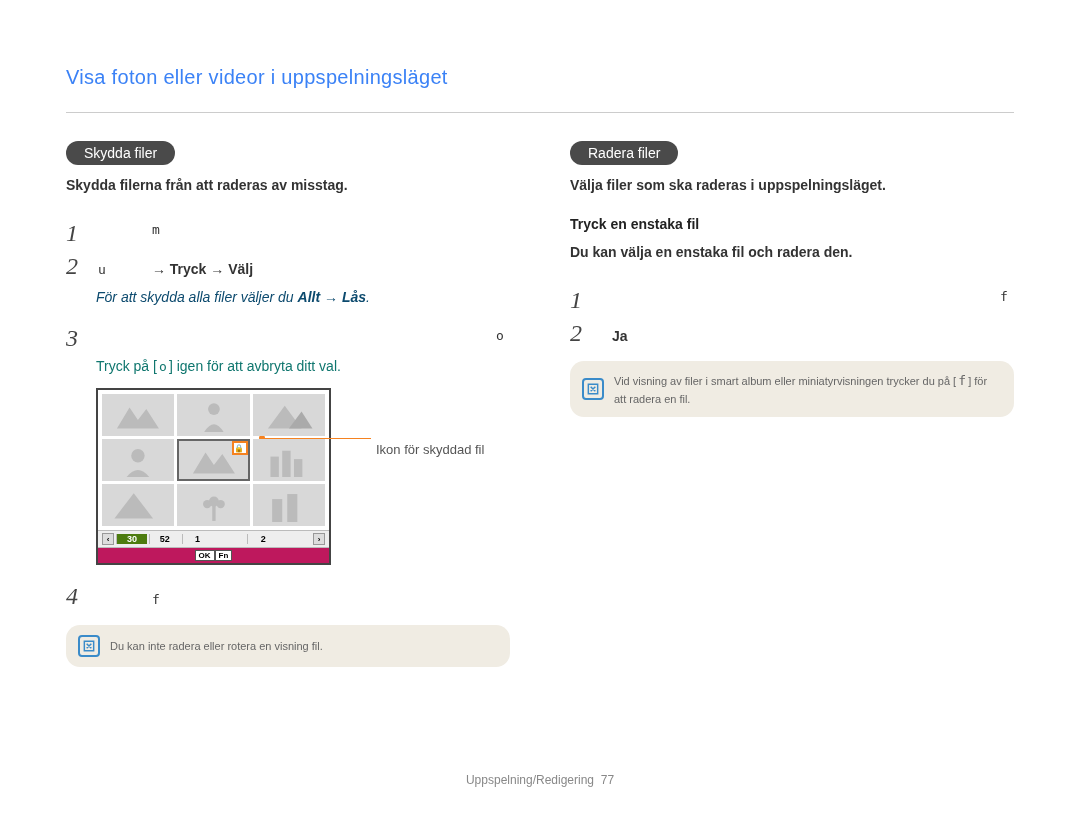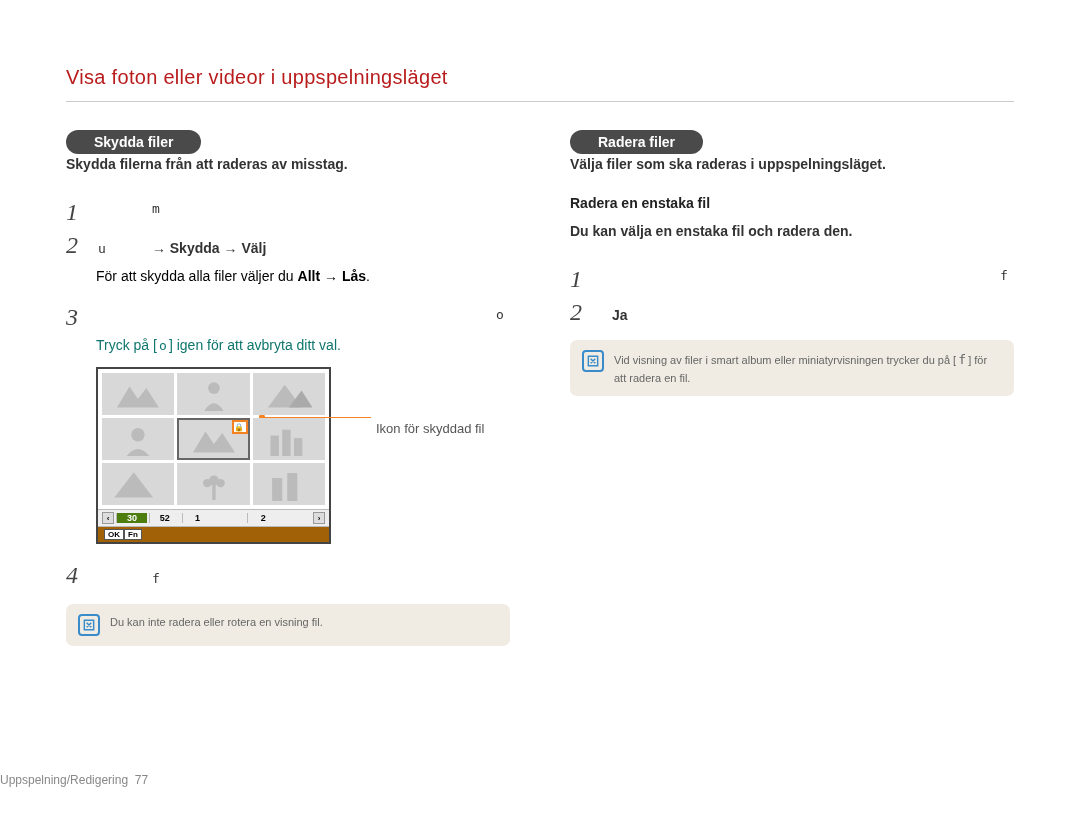--- a/index.html
+++ b/index.html
@@ -13,42 +13,43 @@
       height: 815px;
       background: #fff;
       position: relative;
     }
     .page {
       padding: 66px 66px 30px 66px;
     }
     .page-header {
       font-size: 20px;
       font-weight: 300;
-      color: #b91c1c;
+      color: #3b82f6;
       border-bottom: 1px solid #ccc;
-      padding-bottom: 12px;
+      padding-bottom: 23px;
       margin-bottom: 28px;
       letter-spacing: 0.3px;
     }
     .columns {
       display: flex;
       gap: 60px;
     }
     .col {
       flex: 1;
       min-width: 0;
     }
     .section-pill {
       display: inline-block;
       background: #4a4a4a;
       color: #fff;
       font-size: 14px;
-      font-weight: bold;
-      padding: 4px 28px;
+      font-weight: normal;
+      padding: 4px 18px;
       border-radius: 14px;
+      margin-bottom: 10px;
     }
     .desc {
       font-size: 14px;
       color: #333;
       margin-bottom: 20px;
       line-height: 1.5;
       font-weight: bold;
     }
     .subheading {
       font-size: 14px;
@@ -86,24 +87,25 @@
       font-size: 13px;
     }
     .strong {
       font-weight: bold;
     }
     .arrow {
       font-weight: normal;
     }
     .indent-note {
       font-size: 14px;
-      color: #000000;
+      color: #0c4a6e;
       margin-left: 30px;
       margin-bottom: 14px;
       line-height: 1.5;
+      font-style: italic;
     }
     .abort-note {
       font-size: 14px;
       color: #0f766e;
       margin-left: 30px;
       margin-bottom: 14px;
     }
     .camera-figure {
       margin-left: 30px;
       margin-bottom: 18px;
@@ -174,26 +176,26 @@
       flex: 1;
       text-align: center;
       border-left: 1px solid #bbb;
     }
     .tl-cell.active {
       background: #4d7c0f;
       color: #fff;
     }
     .bottombar {
       display: flex;
-      justify-content: flex-start;
+      justify-content: center;
       padding: 2px 6px;
       font-size: 10px;
       font-weight: bold;
       border-top: 1px solid #bbb;
-      background: #a16207;
+      background: #be185d;
     }
     .bb-item {
       display: flex;
       align-items: center;
       gap: 3px;
     }
     .bb-box {
       border: 1px solid #555;
       padding: 0 3px;
       font-size: 8px;
@@ -220,24 +222,24 @@
       position: absolute;
       top: 38px;
       left: 280px;
       font-size: 13px;
       color: #555;
       white-space: nowrap;
       margin-top: 16px;
     }
     .note-box {
       display: flex;
-      align-items: flex-start;
+      align-items: center;
       background: #f0ece3;
       padding: 10px 12px;
-      border-radius: 7px;
+      border-radius: 14px;
       margin-top: 14px;
       gap: 10px;
     }
     .note-icon {
       width: 22px;
       height: 22px;
       border: 2px solid #3a8bc9;
       border-radius: 4px;
       display: flex;
       align-items: center;
@@ -251,21 +253,21 @@
     .note-text {
       font-size: 11px;
       color: #666;
       line-height: 1.5;
     }
     .page-footer {
       position: absolute;
       bottom: 28px;
       left: 0;
       right: 0;
-      text-align: left;
+      text-align: center;
       font-size: 12px;
       color: #888;
     }
     .step-wide {
       display: flex;
       justify-content: space-between;
       width: 100%;
     }
   </style>
 </head>
@@ -288,21 +290,21 @@
               <span></span>
               <span class="sym-slot" style="margin-left:54px">m</span>
             </span>
           </span>
         </li>
         <li class="step">
           <span class="step-num">2</span>
           <span class="step-body">
             <span>
               <span class="sym-slot" style="margin-right:40px">u</span>
-              <span class="arrow">→ </span><span class="strong">Skydda</span>
+              <span class="arrow">→ </span><span class="strong">Tryck</span>
               <span class="arrow"> → </span><span class="strong">Välj</span>
             </span>
           </span>
         </li>
       </ol>
       <div class="indent-note">
         <span>För att skydda alla filer väljer du </span><span class="strong">Allt</span><span class="arrow"> → </span><span class="strong">Lås</span>.
       </div>
 
       <ol class="steps">
@@ -420,21 +422,21 @@
             </svg>
         </div>
         <div class="note-text">Du kan inte radera eller rotera en visning fil.</div>
       </div>
     </div>
 
     <div class="col">
       <div class="section-pill">Radera filer</div>
       <div class="desc">Välja filer som ska raderas i uppspelningsläget.</div>
 
-      <div class="subheading">Radera en enstaka fil</div>
+      <div class="subheading">Tryck en enstaka fil</div>
       <div class="desc">Du kan välja en enstaka fil och radera den.</div>
 
       <ol class="steps">
         <li class="step">
           <span class="step-num">1</span>
           <span class="step-body" style="width:100%">
             <span class="step-wide">
               <span></span>
               <span class="sym-slot" style="margin-right:4px">f</span>
             </span>

